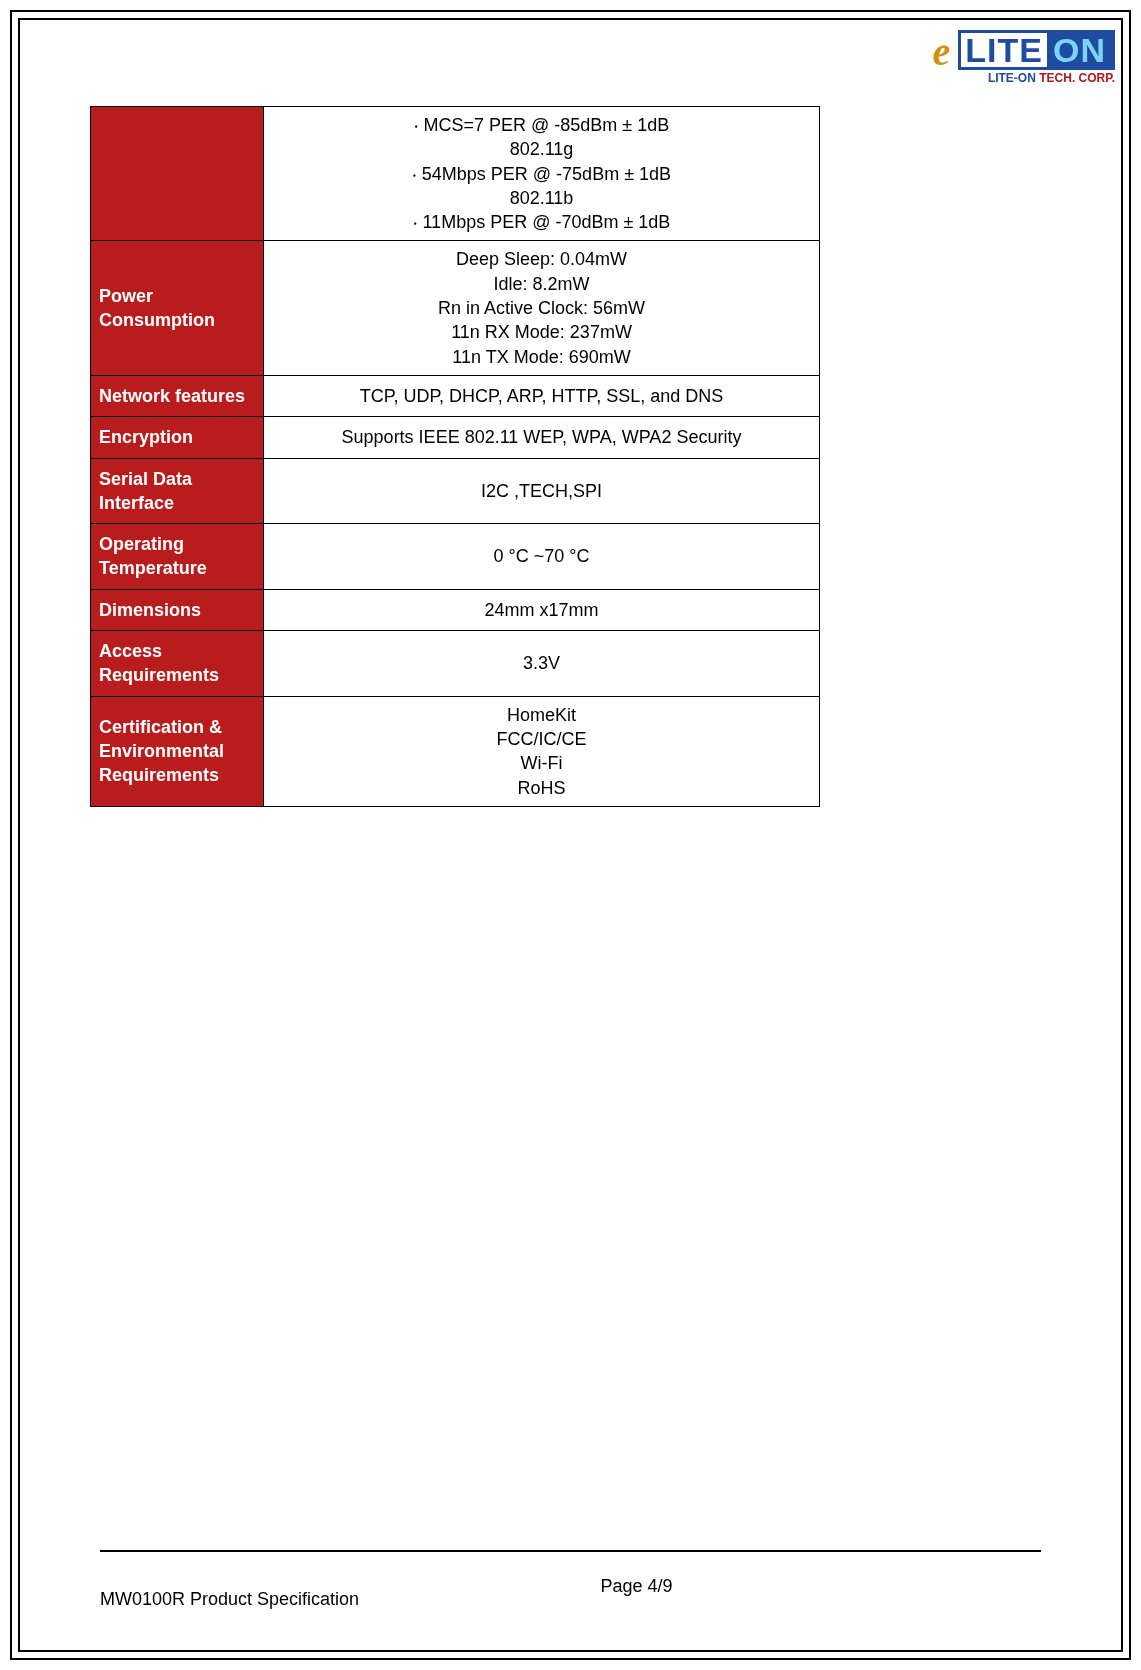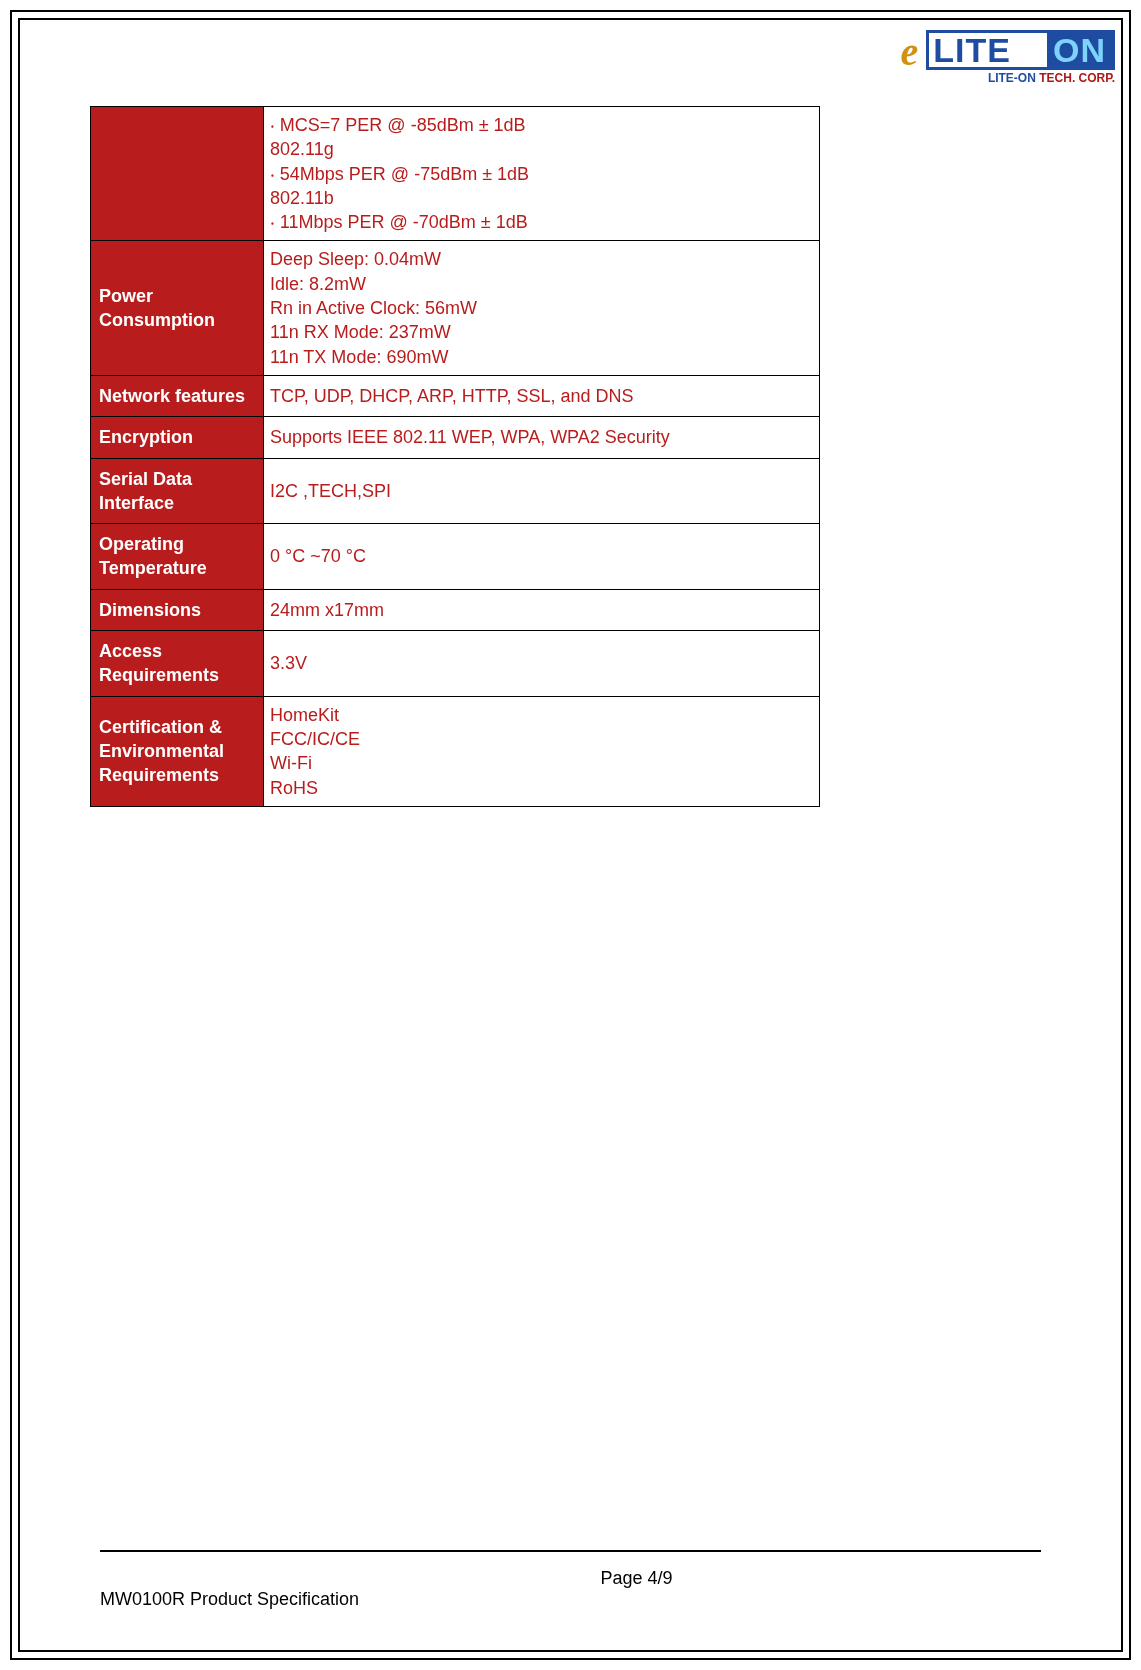--- a/index.html
+++ b/index.html
@@ -43,21 +43,20 @@
       transform: translateY(2px);
     }
     .lite-box {
       display: inline-flex;
       align-items: stretch;
       border: 3px solid #1e4ca0;
       font-weight: 900;
       font-size: 34px;
       letter-spacing: 1px;
       font-family: Arial, Helvetica, sans-serif;
-      gap: 32px;
     }
     .lite-part { color: #1e4ca0; background: #fff; padding: 0 4px; }
     .on-part { color: #7dd3fc; background: #1e4ca0; padding: 0 6px; }
     .logo-sub {
       font-size: 12px;
       margin-top: 2px;
     }
     .logo-sub .brand { color: #1e4ca0; font-weight: bold; }
     .logo-sub .corp { color: #b01818; font-weight: bold; }
 
@@ -75,21 +74,22 @@
     }
     .spec-table td.label {
       background: #b91c1c;
       color: #fff;
       font-weight: bold;
       width: 173px;
       padding: 8px 8px;
     }
     .spec-table td.value {
       background: #fff;
-      color: #b91c1c;
+      color: #000000;
+      text-align: center;
     }
 
     .footer {
       position: absolute;
       left: 80px; right: 80px;
       bottom: 40px;
       text-align: left;
       font-size: 18px;
     }
     .footer-line {
@@ -106,21 +106,21 @@
       width: 8px; height: 8px;
       background: #000;
       transform: rotate(45deg);
     }
     .footer-line::before { left: -4px; }
     .footer-line::after { right: -4px; }
     .footer-row {
       display: flex;
     }
     .footer-left { flex: 1; margin-top: 21px; }
-    .footer-mid { flex: 1; text-align: left; padding-left: 60px; }
+    .footer-mid { flex: 1; text-align: left; padding-left: 60px; margin-top: 8px; }
     .footer-conf {
       text-align: center;
       font-weight: bold;
       margin-top: 6px;
     }
   </style>
 </head>
 <body>
 
 <div class="outer-frame">

